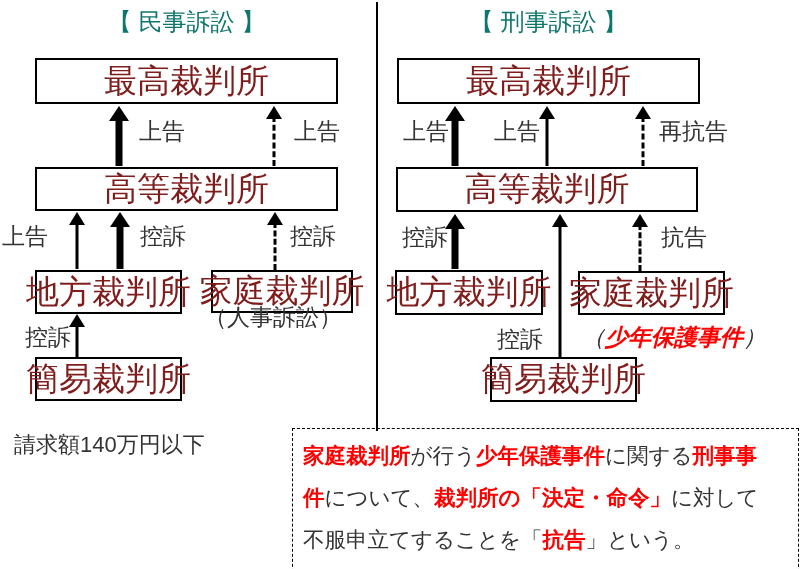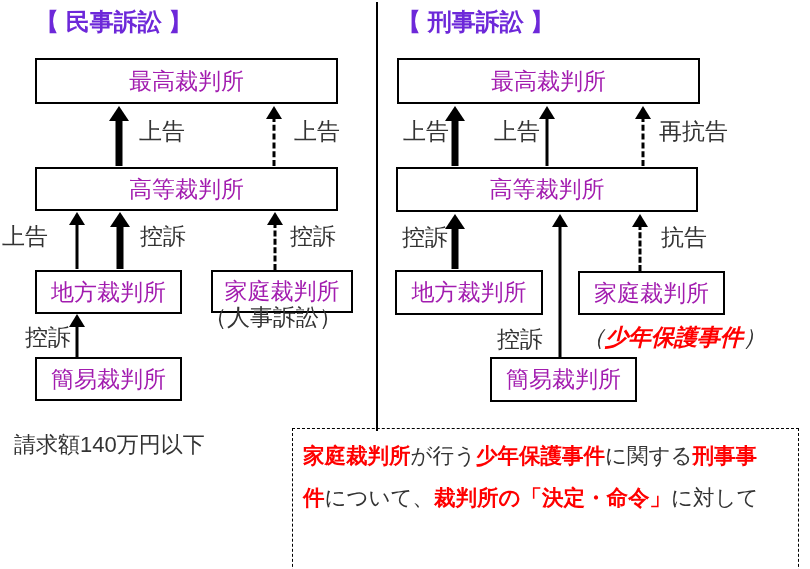--- a/index.html
+++ b/index.html
@@ -1,20 +1,20 @@
 <!DOCTYPE html>
 <html style="--red: #ff0000;"><head>
 <meta charset="utf-8">
 <style>
   html,body{margin:0;padding:0;background:#fff;}
   #stage{position:relative;width:810px;height:569px;background:#fff;overflow:hidden;
          font-family:"Liberation Sans",sans-serif;}
-  .sec-title{position:absolute;font-weight:bold;font-size:24px;color:#6d28d9;text-align:left;white-space:nowrap;}
+  .sec-title{position:absolute;font-weight:normal;font-size:24px;color:#0f766e;text-align:center;white-space:nowrap;}
   .court{position:absolute;border:2px solid #000;background:#fff;display:flex;align-items:center;
-         justify-content:center;font-size:23px;color:#a21caf;box-sizing:border-box;white-space:nowrap;}
+         justify-content:center;font-size:33px;color:#7f1d1d;box-sizing:border-box;white-space:nowrap;}
   .lbl{position:absolute;font-size:23px;color:#333;white-space:nowrap;line-height:1.15;}
   .divider{position:absolute;background:#000;}
   
   .arrow{position:absolute;width:20px;}
   .arrow .stem{position:absolute;left:50%;transform:translateX(-50%);top:11px;bottom:0;width:7px;background:#000;}
   .arrow .head{position:absolute;left:50%;transform:translateX(-50%);top:0;width:0;height:0;
                border-left:10px solid transparent;border-right:10px solid transparent;border-bottom:15px solid #000;}
   .arrow.thin .stem{width:3px;top:10px;}
   .arrow.thin .head{border-left-width:8px;border-right-width:8px;border-bottom-width:13px;}
   .arrow.dashed .stem{width:0;background:none;border-left:3px dashed #000;top:10px;}
@@ -115,15 +115,16 @@
       <div class="head"></div>
       <div class="stem"></div>
     </div>
   <div class="lbl" style="left:661px;top:224px;">抗告</div>
 
   <div class="lbl" style="left:582px;top:324px;font-style:italic;"><span>（</span><span class="red">少年保護事件</span><span>）</span></div>
 
   <div class="note-box">
     <div class="note-line"><span class="red">家庭裁判所</span><span>が行う</span><span class="red">少年保護事件</span><span>に関する</span><span class="red">刑事事</span></div>
     <div class="note-line"><span class="red">件</span><span>について、</span><span class="red">裁判所の「決定・命令」</span><span>に対して</span></div>
+    <div class="note-line"><span>不服申立てすることを「</span><span class="red">抗告</span><span>」という。</span></div>
   </div>
 
 </div>
 
 </body></html>

